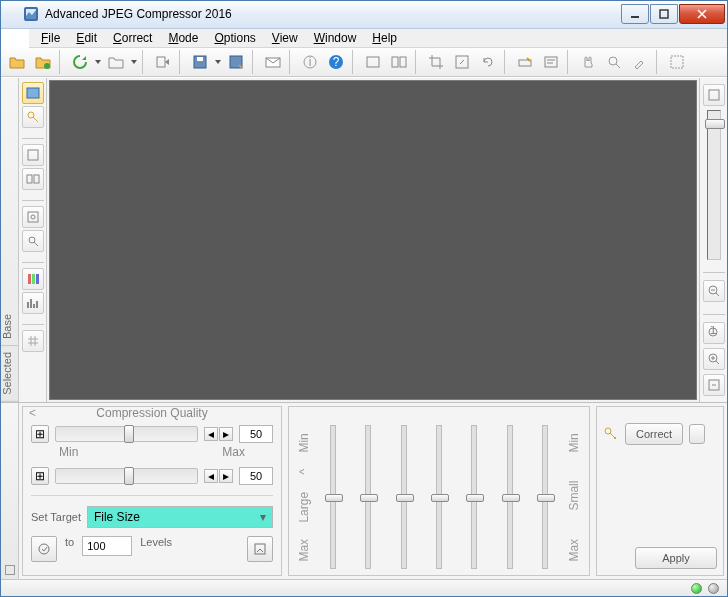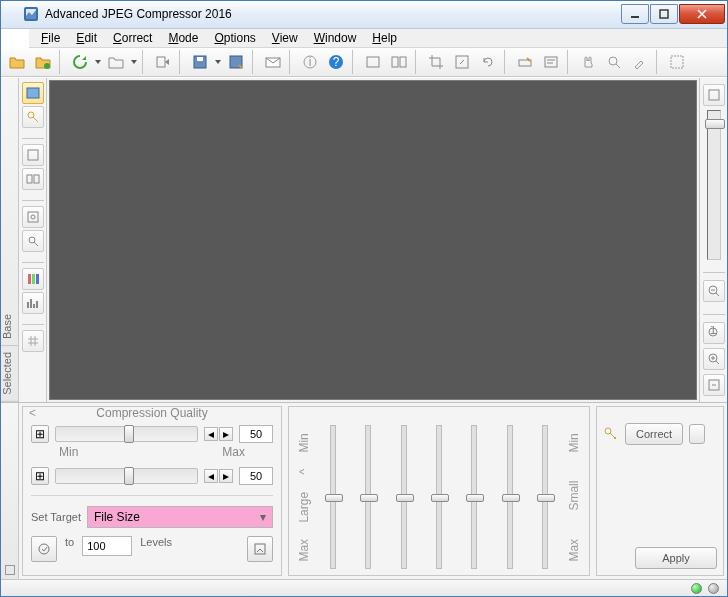--- a/index.html
+++ b/index.html
@@ -53,21 +53,21 @@
 .comp-body { padding:18px 8px 6px 8px; display:flex; flex-direction:column; gap:8px; }
 .srow { display:flex; align-items:center; gap:6px; }
 .hslider { flex:1; height:16px; position:relative; background:linear-gradient(#e4e4e4,#f2f2f2); border:1px solid #bfbfbf; border-radius:2px; }
 .hslider .thumb { position:absolute; top:-2px; width:10px; height:18px; background:linear-gradient(#fdfdfd,#d7d7d7); border:1px solid #8a8a8a; border-radius:2px; }
 .valbox { width:34px; height:18px; background:#fff; border:1px solid #b7b7b7; text-align:center; line-height:16px; font-size:11px; }
 .arrows { display:flex; gap:1px; }
 .arrows .ab { width:14px; height:14px; border:1px solid #b7b7b7; background:linear-gradient(#fdfdfd,#e6e6e6); display:flex; align-items:center; justify-content:center; }
 .minmax { display:flex; justify-content:space-between; font-size:10px; color:#888; padding:0 28px 0 28px; margin-top:-6px; }
 .sep-h { height:1px; background:#d4d4d4; margin:2px 0; }
 .target-row { display:flex; align-items:center; gap:6px; }
-.combo { flex:1; height:22px; border:1px solid #b7b7b7; background:#f9a8d4; display:flex; align-items:center; padding:0 6px; justify-content:space-between; }
+.combo { flex:1; height:22px; border:1px solid #b7b7b7; background:#5eead4; display:flex; align-items:center; padding:0 6px; justify-content:space-between; }
 .combo .dd { color:#666; }
 .sq-btn { width:26px; height:26px; border:1px solid #b0b0b0; background:linear-gradient(#fdfdfd,#e6e6e6); border-radius:2px; display:flex; align-items:center; justify-content:center; }
 .to-row { display:flex; gap:8px; }
 .numbox { width:50px; height:20px; background:#fff; border:1px solid #b7b7b7; text-align:left; padding:0 4px; line-height:18px; font-size:11px; }
 .lbl { font-size:11px; color:#666; }
 
 .eq-body { padding:18px 8px 6px 8px; display:flex; height:100%; }
 .eq-side-lbl { writing-mode:vertical-rl; transform:rotate(180deg); font-size:10px; color:#9a9a9a; display:flex; justify-content:space-between; padding:8px 0; }
 .eq-bands { flex:1; display:flex; justify-content:space-around; padding:0 4px; }
 .band { width:18px; position:relative; display:flex; flex-direction:column; align-items:center; }

